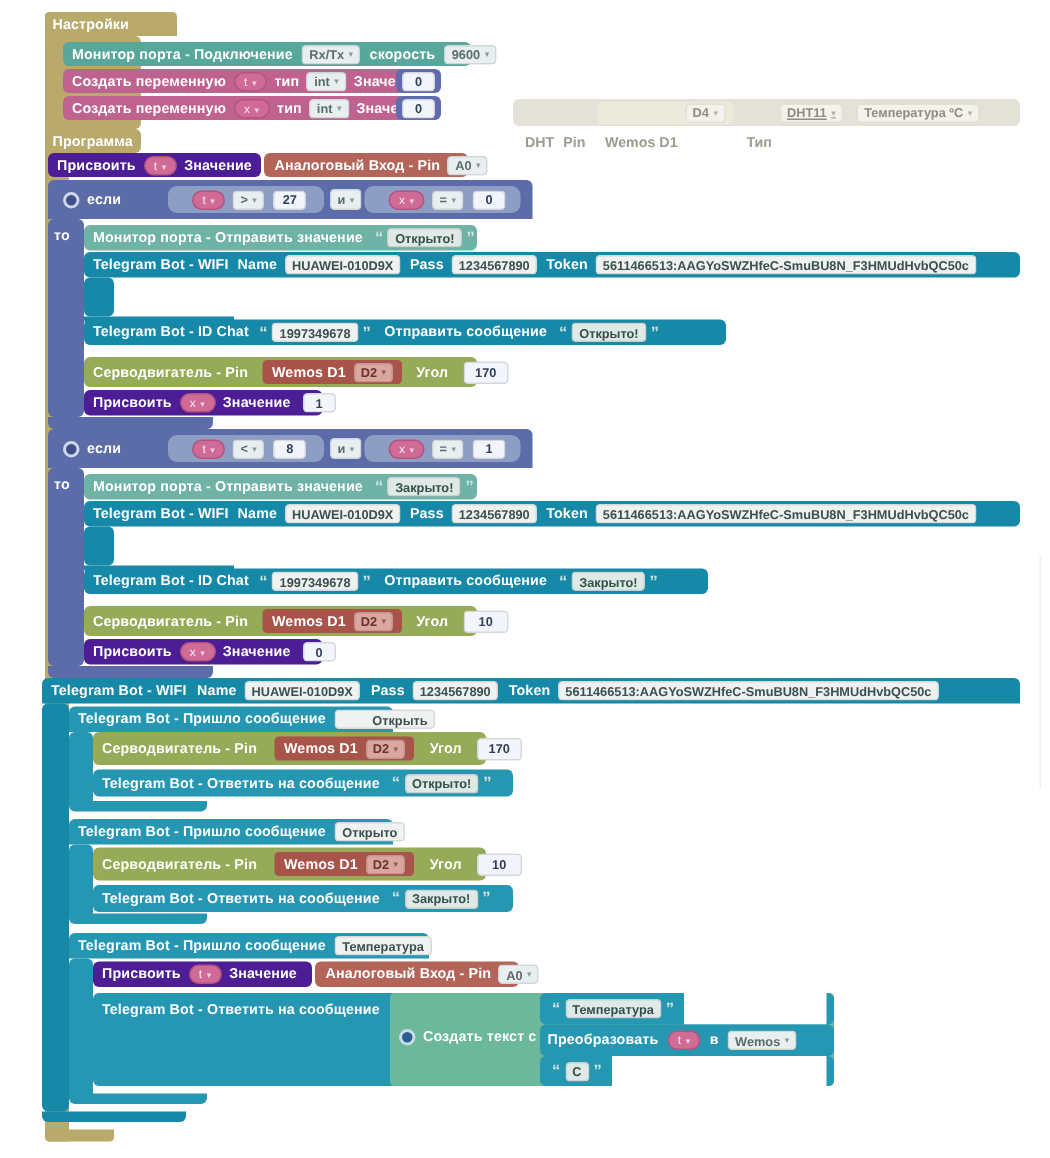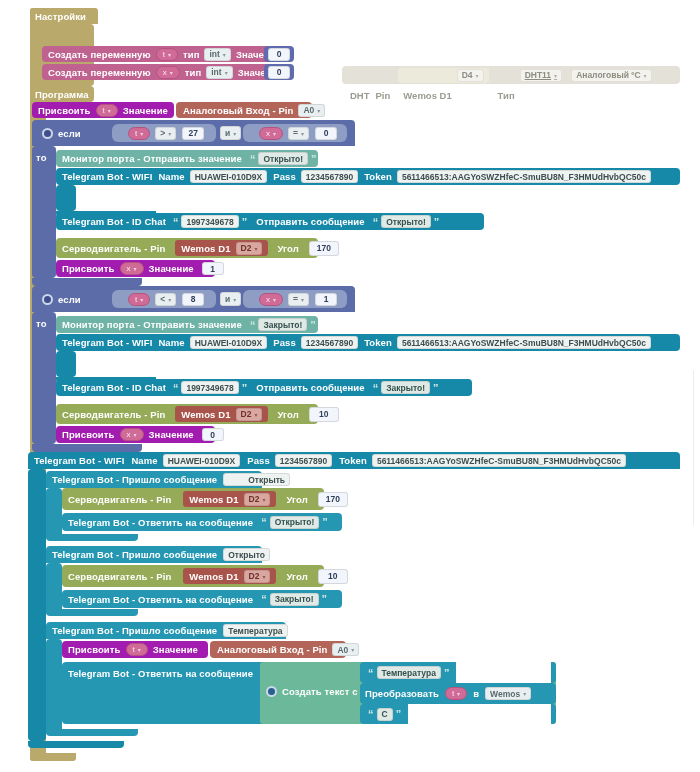--- a/index.html
+++ b/index.html
@@ -29,21 +29,21 @@
        padding:1px 6px;font-size:8px;}
   .var::after{content:"▾";font-size:6px;margin-left:3px;opacity:.8;}
   .quote{color:#cfe6e3;font-size:11px;font-weight:bold;margin:0 3px;}
 
   
   .c-root      {background:#b9a96a;}              
   .c-serial    {background:#58a79b;}              
   .c-serial2   {background:#6fb3a6;}
   .c-var       {background:#c0628f;}              
   .c-varslot   {background:#5f6bae;}
-  .c-assign    {background:#a21caf;}              
+  .c-assign    {background:#4c1d95;}              
   .c-if        {background:#5b6ca9;}              
   .c-cond      {background:#8e9dc4;}              
   .c-analog    {background:#b4655a;}              
   .c-telegram  {background:#1789a8;}              
   .c-telegram2 {background:#2597b3;}
   .c-servo     {background:#95ab57;}              
   .c-pinmod    {background:#a9544a;}              
   .c-text      {background:#6bb89b;}              
   .c-ghost     {background:#e4e2d8;}              
 
@@ -59,30 +59,36 @@
   .edge{position:absolute;background:#b9a96a;}
   .vline{position:absolute;width:1px;background:#e6e6e6;}
 </style>
 </head>
 <body>
 
 <div class="canvas">
 
   <div class="edge" style="left:30px;top:8px;width:16px;height:753px;border-radius:3px 0 0 3px;"></div>
 
-  <div class="blk c-root" style="left:30px;top:8px;width:68px;height:16px;padding-left:5px;border-radius:3px 3px 0 0;">
+  <div class="blk c-root" style="left:30px;top:8px;width:88px;height:16px;padding-left:5px;border-radius:3px 3px 0 0;">
     <span class="lbl">Настройки</span>
   </div>
   <div class="blk c-root" style="left:30px;top:24px;width:64px;height:62px;"></div>
 
   <div class="blk c-root" style="left:30px;top:86px;width:64px;height:16px;padding-left:5px;">
     <span class="lbl">Программа</span>
   </div>
   <div class="edge" style="left:30px;top:753px;width:46px;height:8px;border-radius:0 0 3px 3px;"></div>
 
+  <div class="blk c-serial" style="left:42px;top:28px;width:272px;height:16px;padding:0 6px;">
+    <span class="lbl">Монитор порта - Подключение</span>
+    <span class="pill drop" style="margin-left:6px;">Rx/Tx</span>
+    <span class="lbl" style="margin-left:6px;">скорость</span>
+    <span class="pill drop" style="margin-left:6px;">9600</span>
+  </div>
 
   <div class="blk c-var" style="left:42px;top:46px;width:228px;height:16px;padding:0 6px;">
     <span class="lbl">Создать переменную</span>
     <span class="var" style="margin-left:5px;">t</span>
     <span class="lbl" style="margin-left:5px;">тип</span>
     <span class="pill drop" style="margin-left:5px;">int</span>
     <span class="lbl" style="margin-left:5px;">Значение</span>
   </div>
   <div class="blk c-varslot" style="left:264px;top:46px;width:30px;height:16px;justify-content:center;">
     <span class="pill num">0</span>
@@ -101,21 +107,21 @@
 
   <div class="blk c-ghost" style="left:342px;top:66px;width:338px;height:18px;padding:0 8px;border-radius:4px;">
     <span class="ghost-lbl">DHT</span>
     <span class="ghost-lbl" style="margin-left:6px;">Pin</span>
     <span class="blk ghost-brick" style="position:relative;left:0;top:0;margin-left:8px;height:15px;padding:0 5px;border-radius:3px;">
       <span class="ghost-lbl">Wemos D1</span>
       <span class="pill ghost-pill drop" style="margin-left:5px;">D4</span>
     </span>
     <span class="ghost-lbl" style="margin-left:9px;">Тип</span>
     <span class="pill ghost-pill drop" style="margin-left:5px;text-decoration:underline;">DHT11</span>
-    <span class="pill ghost-pill drop" style="margin-left:9px;">Аналоговый ºC</span>
+    <span class="pill ghost-pill drop" style="margin-left:9px;">Температура ºC</span>
   </div>
 
   <div class="blk c-assign" style="left:32px;top:102px;width:142px;height:16px;padding:0 6px;">
     <span class="lbl">Присвоить</span>
     <span class="var" style="margin-left:5px;">t</span>
     <span class="lbl" style="margin-left:5px;">Значение</span>
   </div>
   <div class="blk c-analog" style="left:176px;top:102px;width:136px;height:16px;padding:0 7px;">
     <span class="lbl">Аналоговый Вход - Pin</span>
     <span class="pill drop" style="margin-left:5px;">A0</span>

